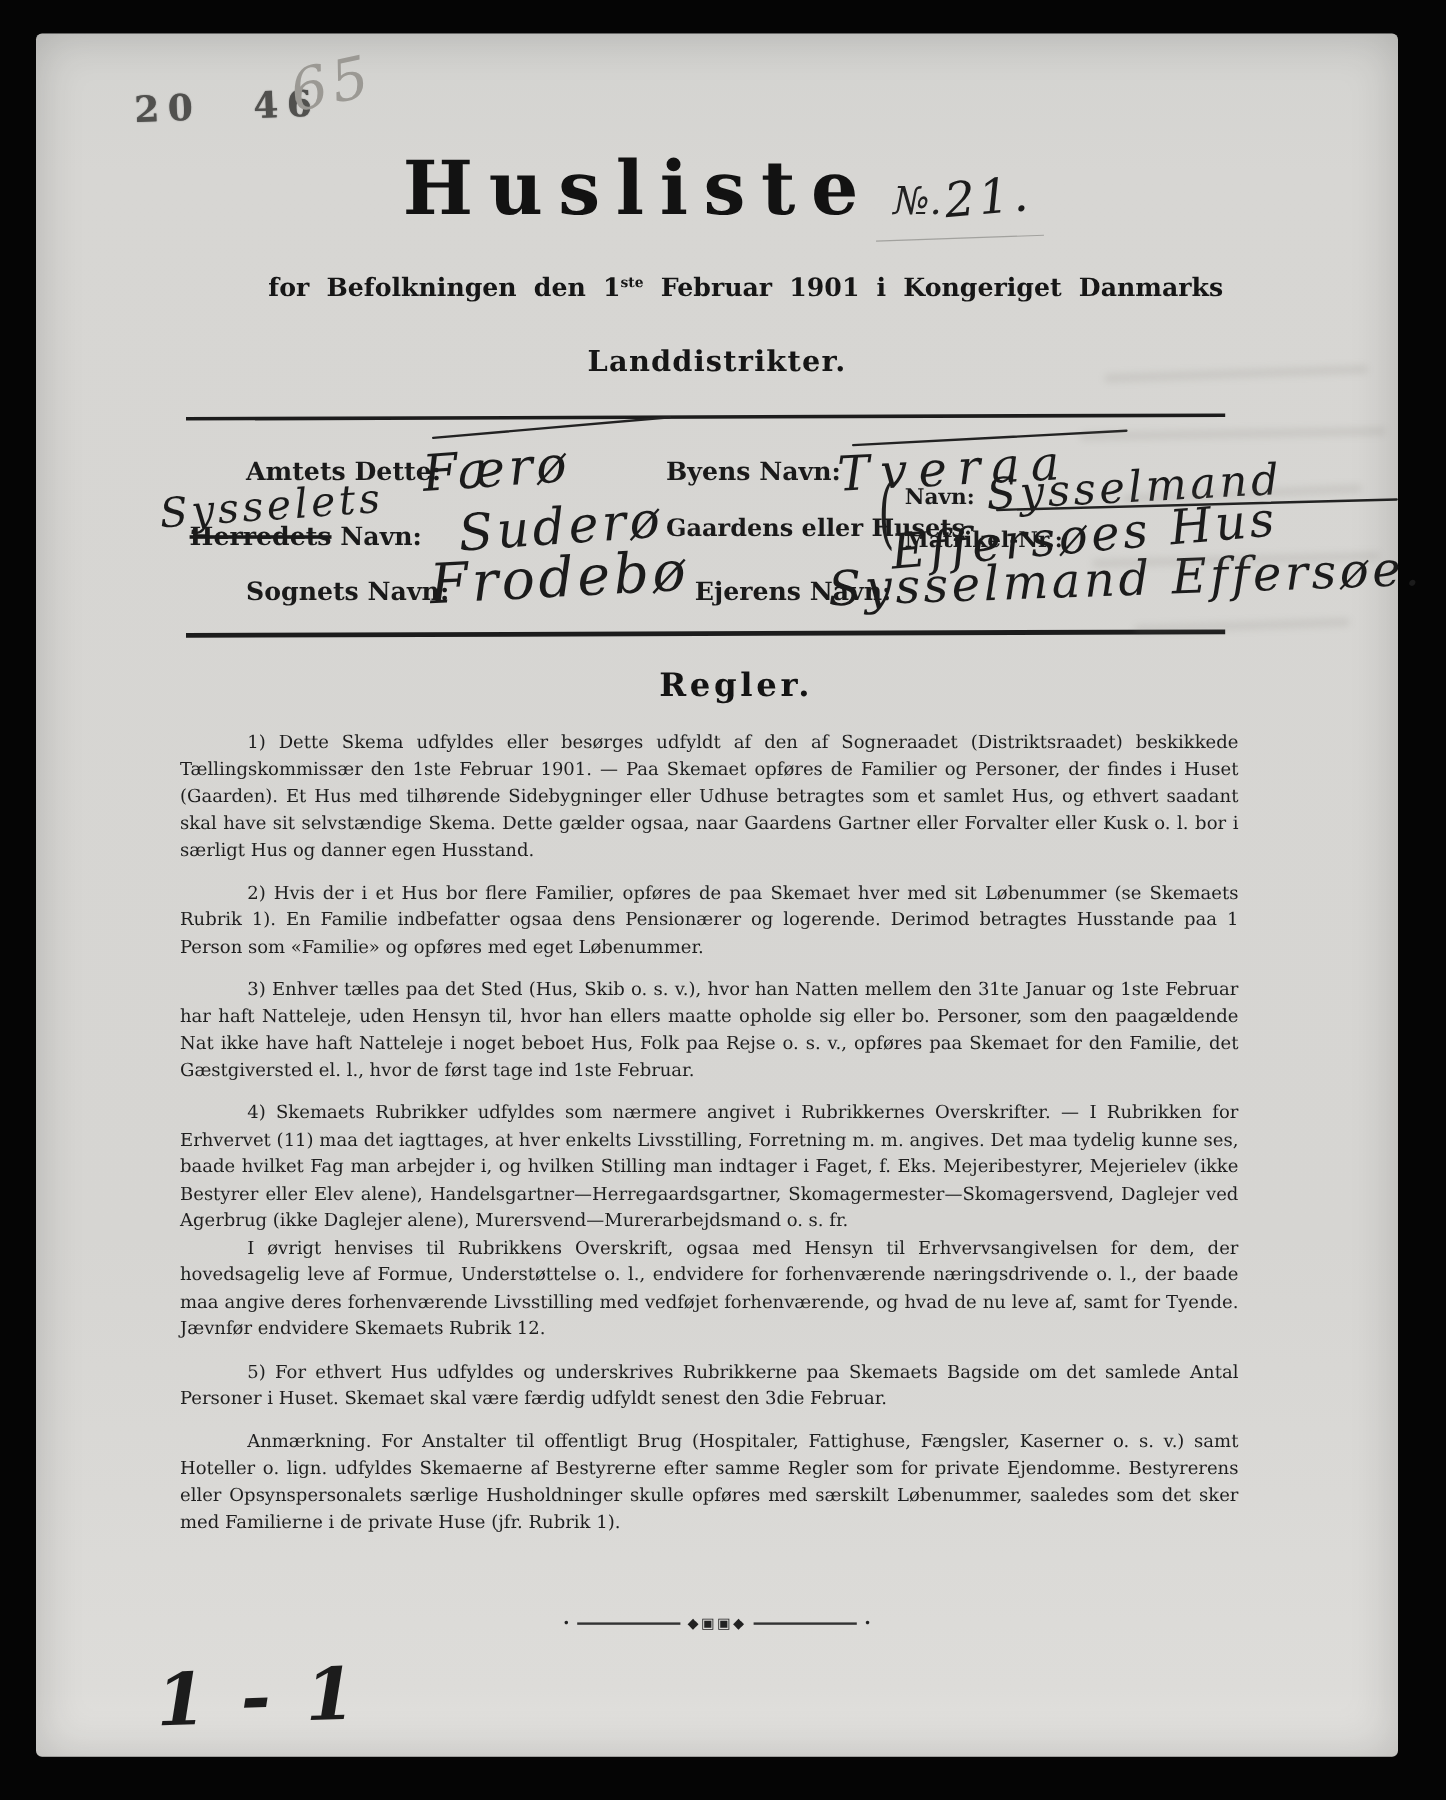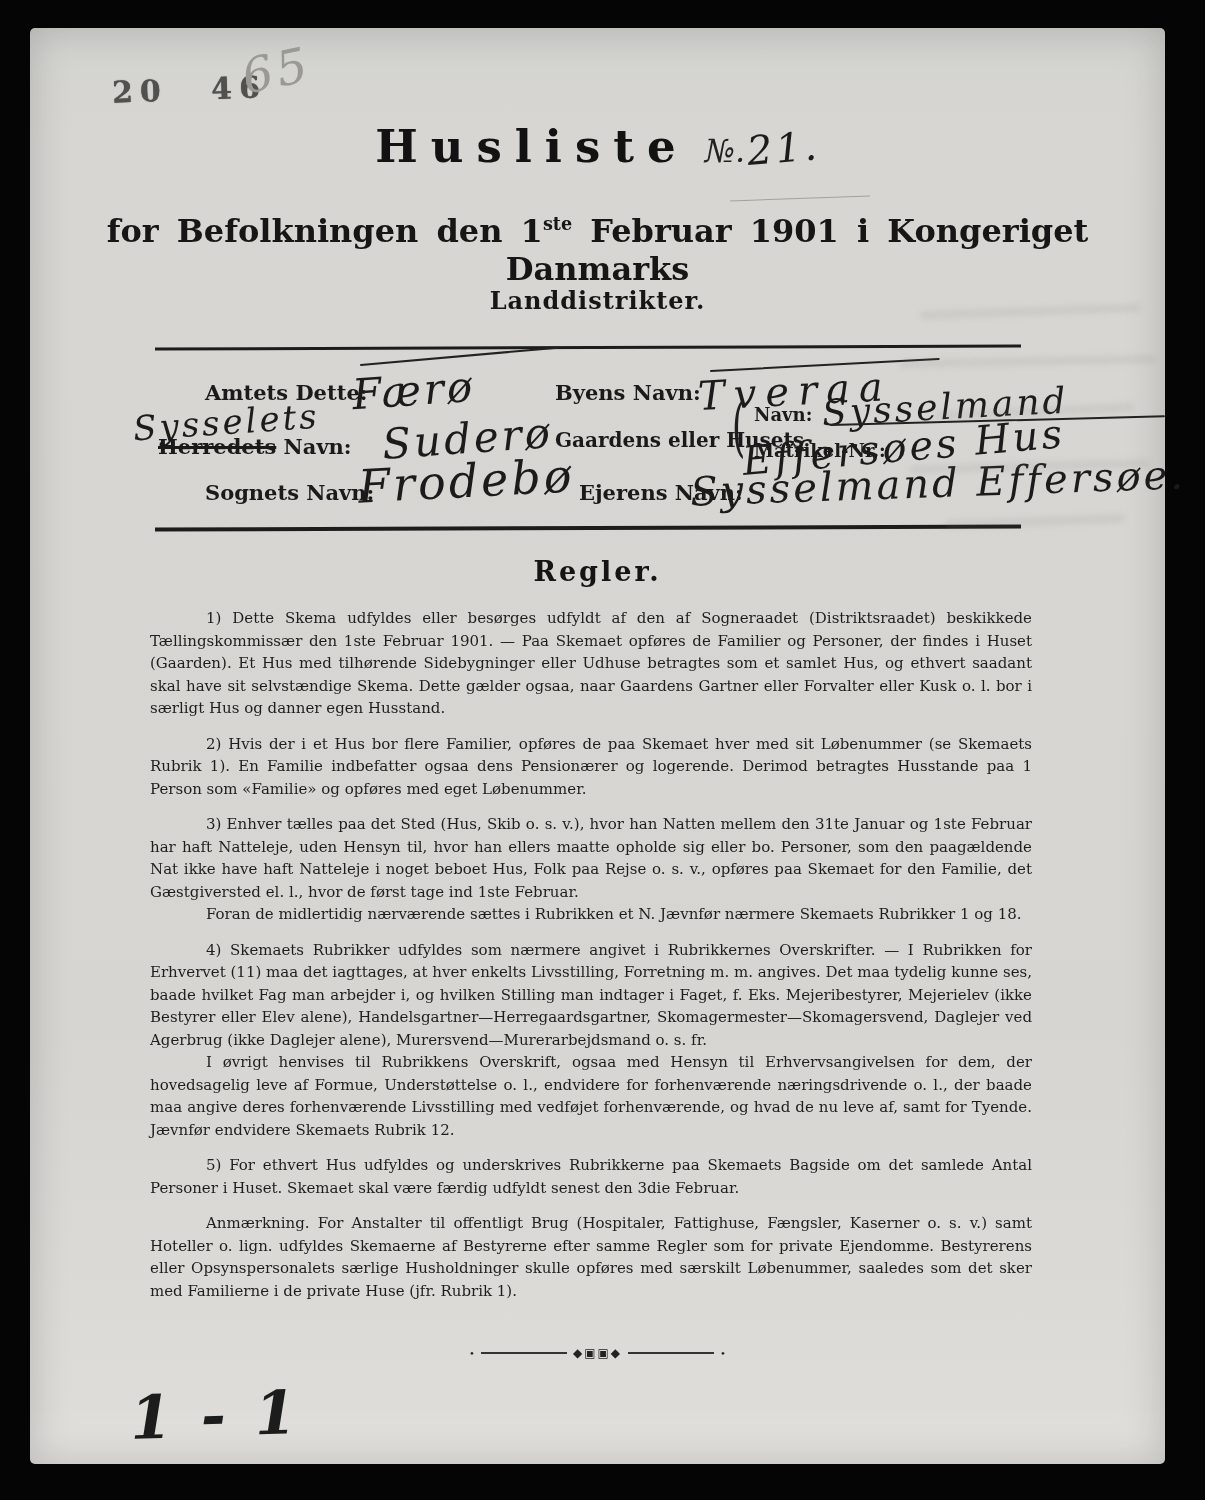--- a/index.html
+++ b/index.html
@@ -7,38 +7,38 @@
          font-family:"DejaVu Serif", serif;}
   .paper{position:absolute;left:30px;top:28px;width:1135px;height:1436px;
          background:linear-gradient(180deg,#d3d3d0 0%,#d7d6d3 8%,#d6d5d2 70%,#dddcd9 96%,#e3e2df 100%);
          border-radius:5px;box-shadow:inset 0 0 40px rgba(0,0,0,.18);color:#1d1d1d;}
   .abs{position:absolute;}
   
   .stamp{font-weight:bold;font-size:30px;letter-spacing:7px;word-spacing:26px;color:#3a3a38;
          transform:rotate(-2deg);opacity:.85;text-shadow:0 0 1px rgba(40,40,40,.8);}
   .pencil{font-style:italic;font-size:48px;color:#9b9994;transform:rotate(-12deg);letter-spacing:4px;}
   .title-row{left:0;top:92px;width:100%;text-align:center;white-space:nowrap;}
-  .title{font-weight:bold;font-size:45px;letter-spacing:13px;color:#121212;}
+  .title{font-weight:bold;font-size:62px;letter-spacing:13px;color:#121212;}
   .no-label{font-style:italic;font-size:32px;margin-left:16px;color:#222;}
   .hand{font-family:"DejaVu Serif", serif;font-style:italic;color:#1b1b1b;white-space:nowrap;
         letter-spacing:3px;}
   .no-value{font-size:40px;display:inline-block;transform:rotate(-5deg);margin-left:2px;}
   .subtitle{left:0;width:100%;text-align:center;font-weight:bold;color:#161616;}
-  .sub1{top:184px;font-size:32px;word-spacing:7px;}
+  .sub1{top:199px;font-size:21px;word-spacing:7px;margin-left:24px;}
   .sub2{top:258px;font-size:24px;letter-spacing:1px;}
   sup{font-size:.55em;}
   .rule{background:#1c1c1c;}
   .flabel{font-weight:bold;font-size:21px;color:#1a1a1a;white-space:nowrap;}
   .flabel.small{font-size:18px;}
   .struck{text-decoration:line-through;text-decoration-thickness:2.5px;}
   .stroke{background:#222;height:2px;transform-origin:left center;border-radius:2px;}
   .brace{font-size:62px;font-weight:normal;color:#1e1e1e;display:inline-block;
          transform:scaleX(.55) scaleY(1.05);transform-origin:left center;}
   .regler{left:0;width:100%;text-align:center;top:528px;font-weight:bold;font-size:27px;
-          letter-spacing:3px;color:#141414;}
+          letter-spacing:3px;color:#141414;padding-left:16px;}
   .rules-block{left:120px;top:566px;width:882px;font-size:15px;line-height:22.5px;
                text-align:justify;color:#1e1e1e;}
   .rules-block p{margin:16px 0 0 0;text-indent:56px;margin-top:13px;}
   .rules-block p.cont{margin-top:0;}
   .anm-label{font-weight:normal;}
   .ornament{left:0;width:100%;top:1318px;display:flex;justify-content:center;align-items:center;
             gap:6px;color:#222;}
   .orn-line{width:86px;height:1.5px;background:#333;}
   .orn-mid{font-size:12px;letter-spacing:2px;}
   .orn-dot{font-size:10px;}
@@ -100,21 +100,20 @@
     <div class="abs hand" style="left:660px;top:432px;font-size:40px;transform:rotate(-2deg);">Sysselmand Effersøe.</div>
 
     <div class="abs rule" style="left:125px;top:498px;width:866px;height:4px;transform:rotate(-0.2deg);"></div>
 
     <div class="abs regler">Regler.</div>
 
     <div class="abs rules-block">
       <p>1) Dette Skema udfyldes eller besørges udfyldt af den af Sogneraadet (Distriktsraadet) beskikkede Tællingskommissær den 1ste Februar 1901. — Paa Skemaet opføres de Familier og Personer, der findes i Huset (Gaarden). Et Hus med tilhørende Sidebygninger eller Udhuse betragtes som et samlet Hus, og ethvert saadant skal have sit selvstændige Skema. Dette gælder ogsaa, naar Gaardens Gartner eller Forvalter eller Kusk o. l. bor i særligt Hus og danner egen Husstand.</p>
       <p>2) Hvis der i et Hus bor flere Familier, opføres de paa Skemaet hver med sit Løbenummer (se Skemaets Rubrik 1). En Familie indbefatter ogsaa dens Pensionærer og logerende. Derimod betragtes Husstande paa 1 Person som «Familie» og opføres med eget Løbenummer.</p>
       <p>3) Enhver tælles paa det Sted (Hus, Skib o. s. v.), hvor han Natten mellem den 31te Januar og 1ste Februar har haft Natteleje, uden Hensyn til, hvor han ellers maatte opholde sig eller bo. Personer, som den paagældende Nat ikke have haft Natteleje i noget beboet Hus, Folk paa Rejse o. s. v., opføres paa Skemaet for den Familie, det Gæstgiversted el. l., hvor de først tage ind 1ste Februar.</p>
-      <p class="cont">Foran de midlertidig nærværende sættes i Rubrikken et N. Jævnfør nærmere Skemaets Rubrikker 1 og 18.</p>
       <p>4) Skemaets Rubrikker udfyldes som nærmere angivet i Rubrikkernes Overskrifter. — I Rubrikken for Erhvervet (11) maa det iagttages, at hver enkelts Livsstilling, Forretning m. m. angives. Det maa tydelig kunne ses, baade hvilket Fag man arbejder i, og hvilken Stilling man indtager i Faget, f. Eks. Mejeribestyrer, Mejerielev (ikke Bestyrer eller Elev alene), Handelsgartner—Herregaardsgartner, Skomagermester—Skomagersvend, Daglejer ved Agerbrug (ikke Daglejer alene), Murersvend—Murerarbejdsmand o. s. fr.</p>
       <p class="cont">I øvrigt henvises til Rubrikkens Overskrift, ogsaa med Hensyn til Erhvervsangivelsen for dem, der hovedsagelig leve af Formue, Understøttelse o. l., endvidere for forhenværende næringsdrivende o. l., der baade maa angive deres forhenværende Livsstilling med vedføjet forhenværende, og hvad de nu leve af, samt for Tyende. Jævnfør endvidere Skemaets Rubrik 12.</p>
       <p>5) For ethvert Hus udfyldes og underskrives Rubrikkerne paa Skemaets Bagside om det samlede Antal Personer i Huset. Skemaet skal være færdig udfyldt senest den 3die Februar.</p>
       <p>
         <span class="anm-label">Anmærkning.</span><span> For Anstalter til offentligt Brug (Hospitaler, Fattighuse, Fængsler, Kaserner o. s. v.) samt Hoteller o. lign. udfyldes Skemaerne af Bestyrerne efter samme Regler som for private Ejendomme. Bestyrerens eller Opsynspersonalets særlige Husholdninger skulle opføres med særskilt Løbenummer, saaledes som det sker med Familierne i de private Huse (jfr. Rubrik 1).</span>
       </p>
     </div>
 
     <div class="abs ornament">
       <span class="orn-dot">•</span>

